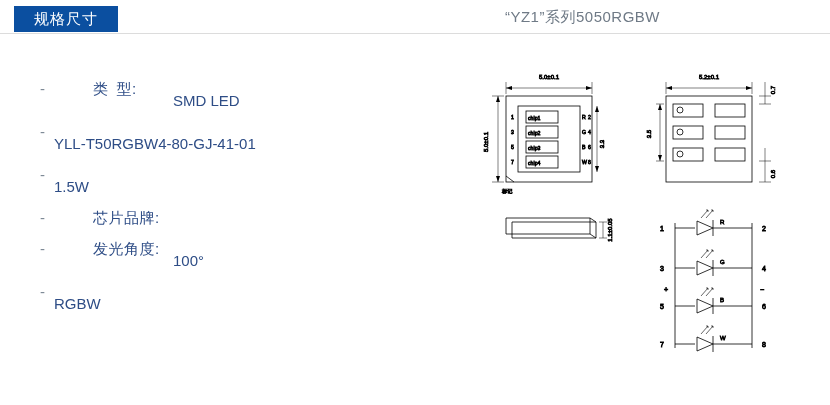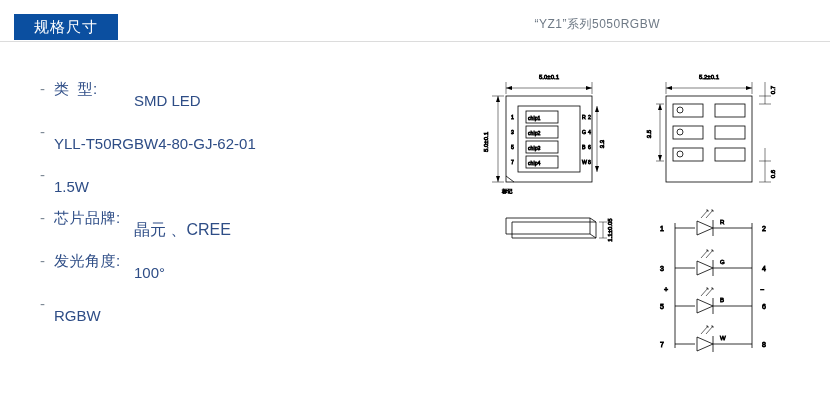--- a/index.html
+++ b/index.html
@@ -10,21 +10,21 @@
     width: 830px;
     height: 405px;
     background: #ffffff;
     font-family: "Liberation Sans", sans-serif;
     overflow: hidden;
     position: relative;
   }
   
   .header {
     position: absolute;
-    top: 12px;
+    top: 4px;
     left: 0;
     width: 674px;
     height: 30px;
     text-decoration: underline;
   }
   .header-tab {
     position: absolute;
     left: 14px;
     top: 2px;
     width: 104px;
@@ -35,21 +35,21 @@
     letter-spacing: 1px;
     display: flex;
     align-items: center;
     justify-content: center;
   }
   .header-title {
     position: absolute;
     right: 14px;
     top: 4px;
     color: #6f7a86;
-    font-size: 12px;
+    font-size: 15px;
     letter-spacing: 0.5px;
   }
   .header-rule {
     position: absolute;
     left: 0;
     top: 29px;
     width: 830px;
     height: 1px;
     background: #dcdcdc;
   }
@@ -72,20 +72,21 @@
     width: 14px;
     line-height: 26px;
     flex: 0 0 14px;
   }
   .label {
     color: #2e4d86;
     font-size: 15px;
     line-height: 26px;
     flex: 0 0 80px;
     letter-spacing: 0.5px;
+    margin-left: 39px;
   }
   .label .sp {
     display: inline-block;
     width: 8px;
   }
   .values {
     color: #2e4d86;
     font-size: 15px;
     line-height: 26px;
   }
@@ -140,37 +141,34 @@
       <span>类</span><span class="sp"></span><span>型:</span>
     </span>
     <span class="values">
       <span class="v2">SMD LED</span>
     </span>
   </div>
 
   <div class="spec-row">
     <span class="dash">-</span>
     <span class="values">
-      <span class="v2">YLL-T50RGBW4-80-GJ-62-01</span>
+      <span class="v2">YLL-T50RGBW4-80-GJ-41-01</span>
     </span>
   </div>
 
   <div class="spec-row">
     <span class="dash">-</span>
     <span class="values">
       <span class="v2">1.5W</span>
     </span>
   </div>
 
   <div class="spec-row">
     <span class="dash">-</span>
     <span class="label">芯片品牌:</span>
-    <span class="values brand-big">
-      <span class="v2">晶元 、CREE</span>
-    </span>
   </div>
 
   <div class="spec-row">
     <span class="dash">-</span>
     <span class="label">发光角度:</span>
     <span class="values">
       <span class="v2">100°</span>
     </span>
   </div>
 

